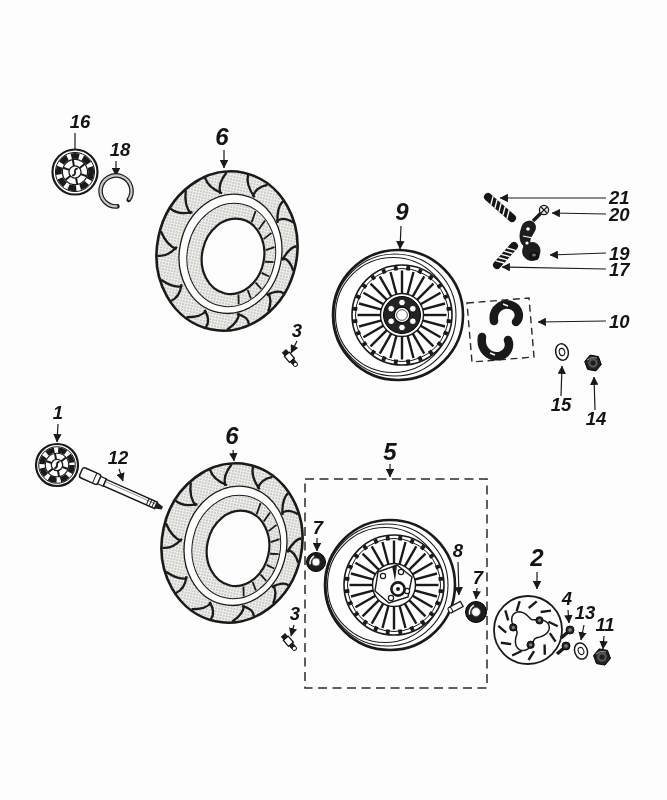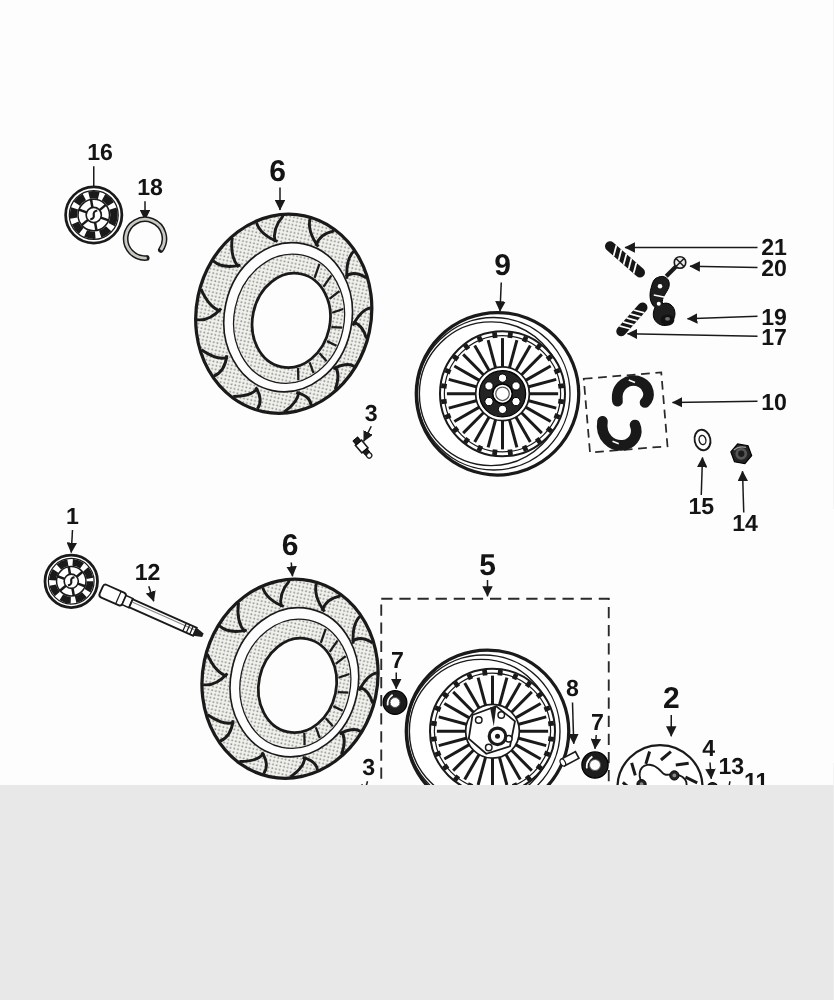--- a/index.html
+++ b/index.html
@@ -1,19 +1,20 @@
 <!DOCTYPE html>
 <html><head>
 <meta charset="utf-8">
 <style>
   html,body{margin:0;padding:0;background:#e8e8e8;}
   .stage{
-    width:667px;height:628px;position:relative;margin:0 auto;
+    width:667px;height:800px;position:relative;margin:0 auto;
     background:#fcfdfc;overflow:hidden;
     font-family:"Liberation Sans","DejaVu Sans",sans-serif;
+    font-style:italic;
   }
   svg{position:absolute;left:0;top:0;}
   .co{font-family:"Liberation Sans","DejaVu Sans",sans-serif;font-weight:bold;font-size:18.5px;fill:#141414;}
   .co-big{font-size:24px;}
   .ld{stroke:#1a1a1a;stroke-width:1.2;fill:none;}
 </style>
 </head>
 <body>
 
 <div class="stage">

